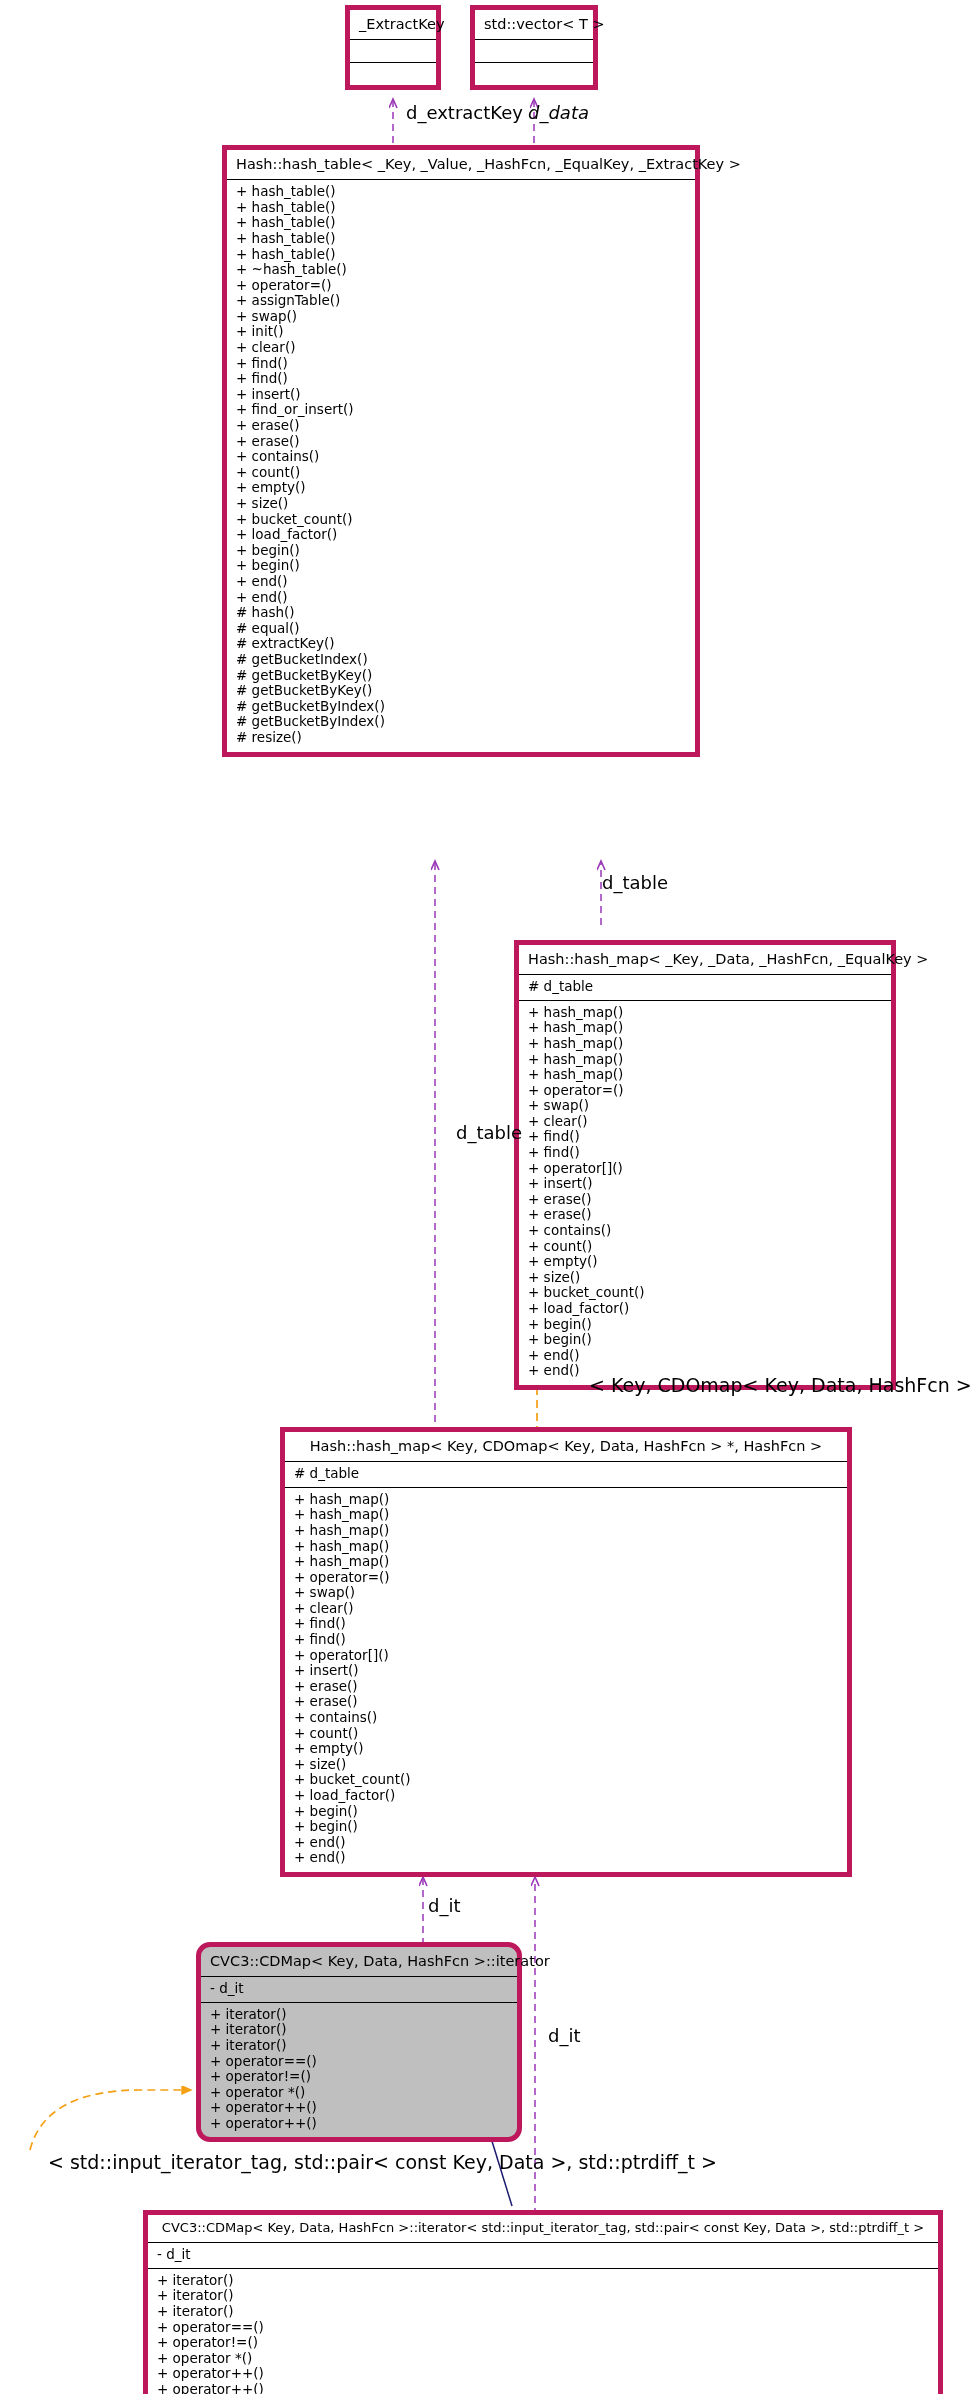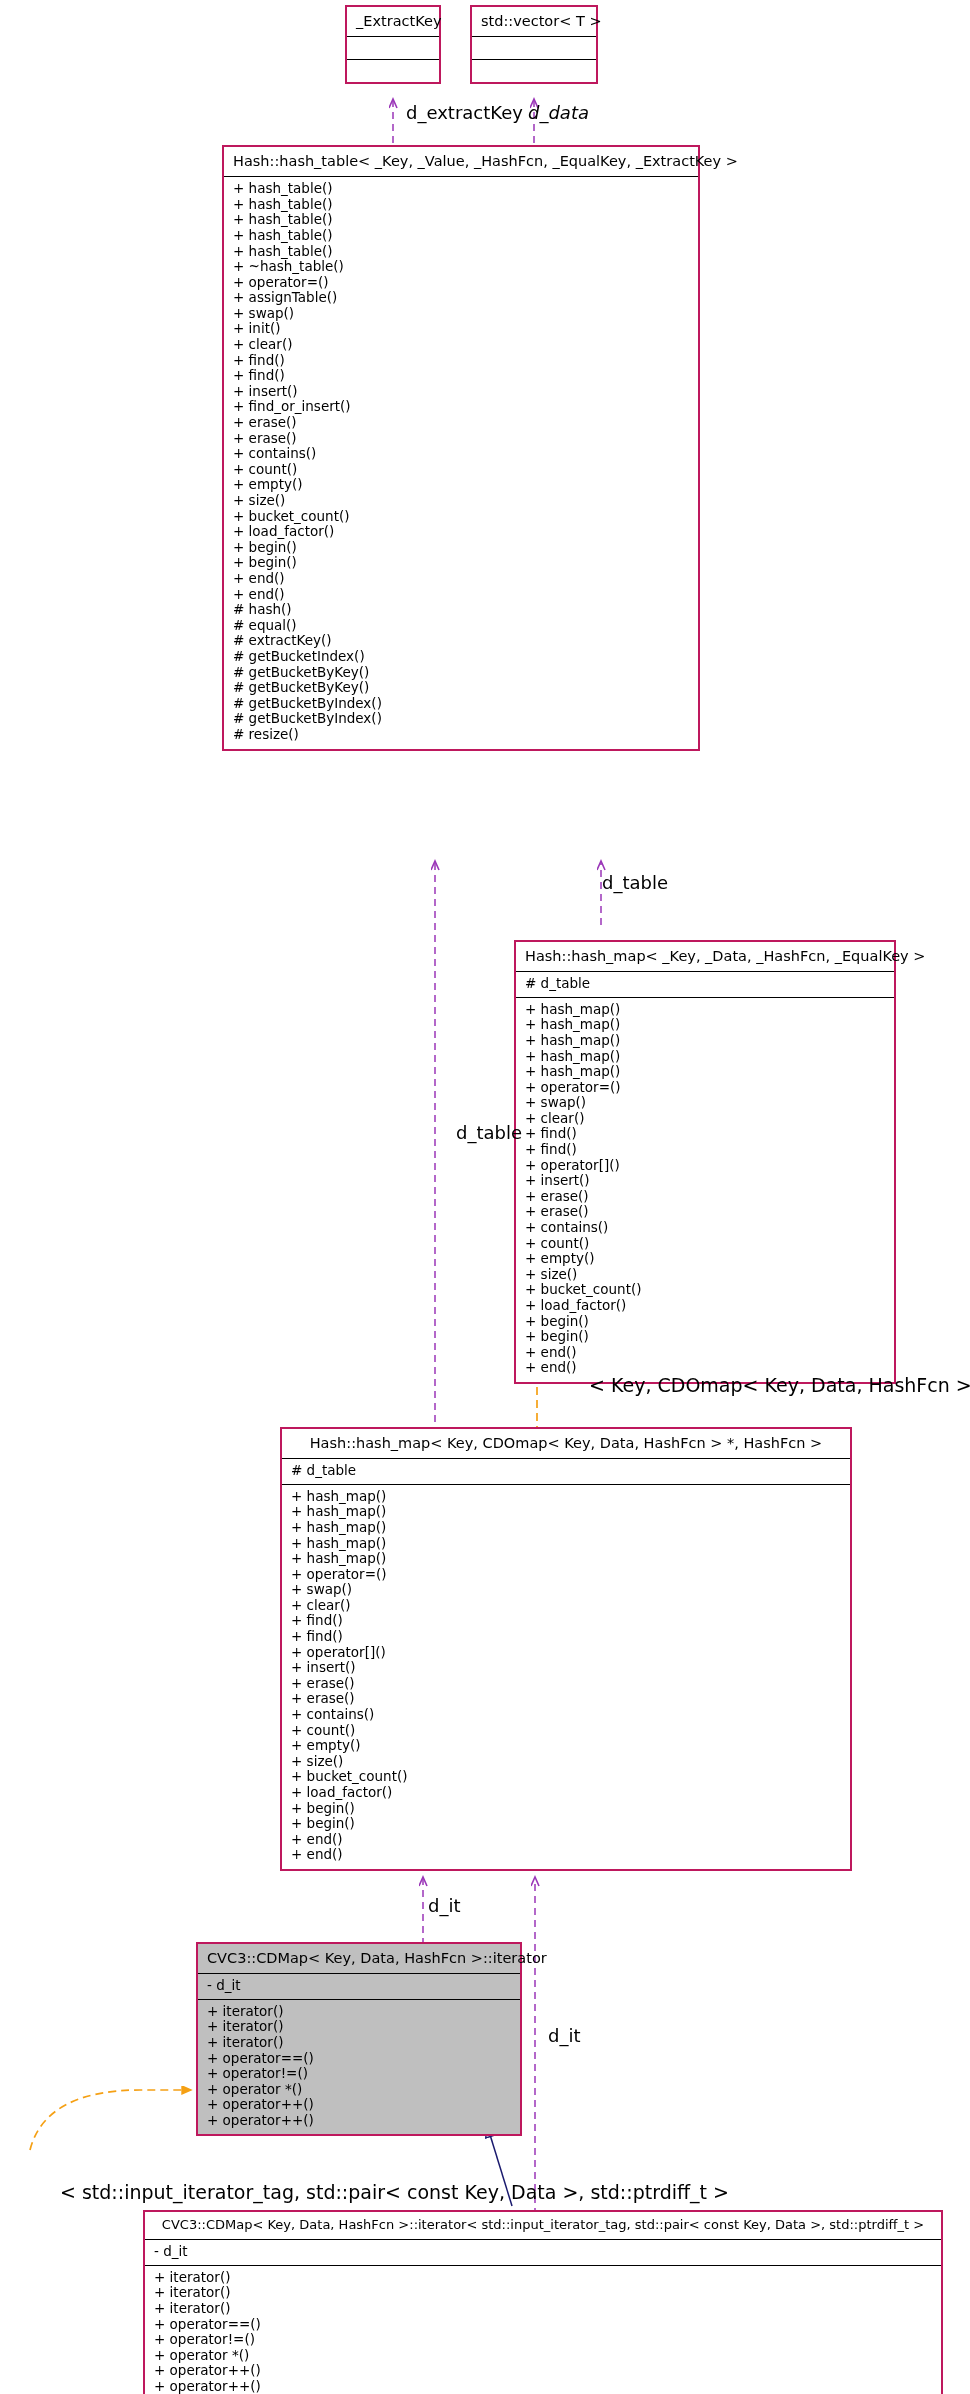--- a/index.html
+++ b/index.html
@@ -23,26 +23,27 @@
   }
   svg.edges {
     position: absolute;
     left: 0; top: 0;
     width: 970px;
     height: 2394px;
     pointer-events: none;
   }
   .node {
     position: absolute;
-    border: 2px solid #be185d;
+    border: 5px solid #be185d;
     background: #ffffff;
     box-sizing: border-box;
   }
   .node.filled {
     background: #bfbfbf;
+    border-radius: 14px;
   }
   .node .title {
     text-align: center;
     white-space: nowrap;
     font-size: 14.5px;
     line-height: 1.25;
     padding: 5px 9px 6px 9px;
     border-bottom: 1px solid #000000;
   }
   .node .attrs {
@@ -261,21 +262,21 @@
         <div class="row">+ iterator()</div>
         <div class="row">+ iterator()</div>
         <div class="row">+ operator==()</div>
         <div class="row">+ operator!=()</div>
         <div class="row">+ operator *()</div>
         <div class="row">+ operator++()</div>
         <div class="row">+ operator++()</div>
       </div>
   </div>
 
-  <div class="tmpl-label" style="left:60px; top:2155px;margin-top:30px;">&lt; std::input_iterator_tag, std::pair&lt; const Key, Data &gt;, std::ptrdiff_t &gt;</div>
+  <div class="tmpl-label" style="left:48px; top:2155px;">&lt; std::input_iterator_tag, std::pair&lt; const Key, Data &gt;, std::ptrdiff_t &gt;</div>
 
   <div class="node" style="left:143px; top:2210px; width:800px;">
     <div class="title" style="font-size:13px;">CVC3::CDMap&lt; Key, Data, HashFcn &gt;::iterator&lt; std::input_iterator_tag, std::pair&lt; const Key, Data &gt;, std::ptrdiff_t &gt;</div>
     <div class="attrs">
         <div class="row">- d_it</div>
       </div>
     <div class="ops">
         <div class="row">+ iterator()</div>
         <div class="row">+ iterator()</div>
         <div class="row">+ iterator()</div>

